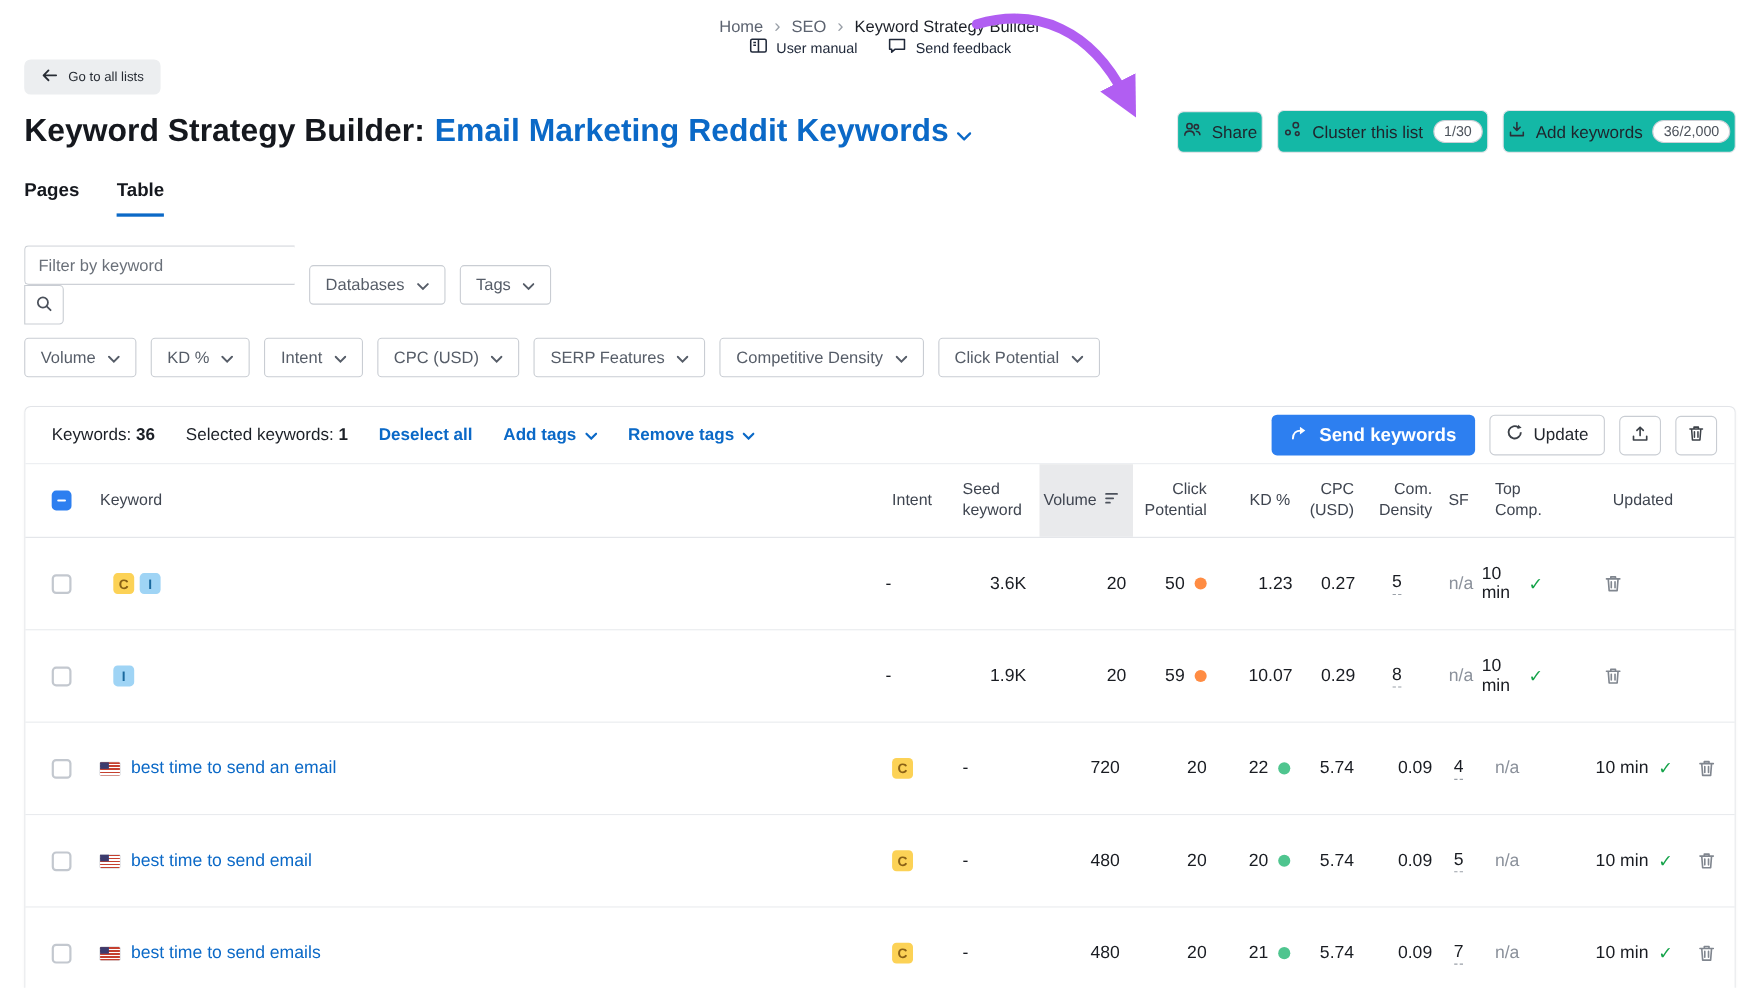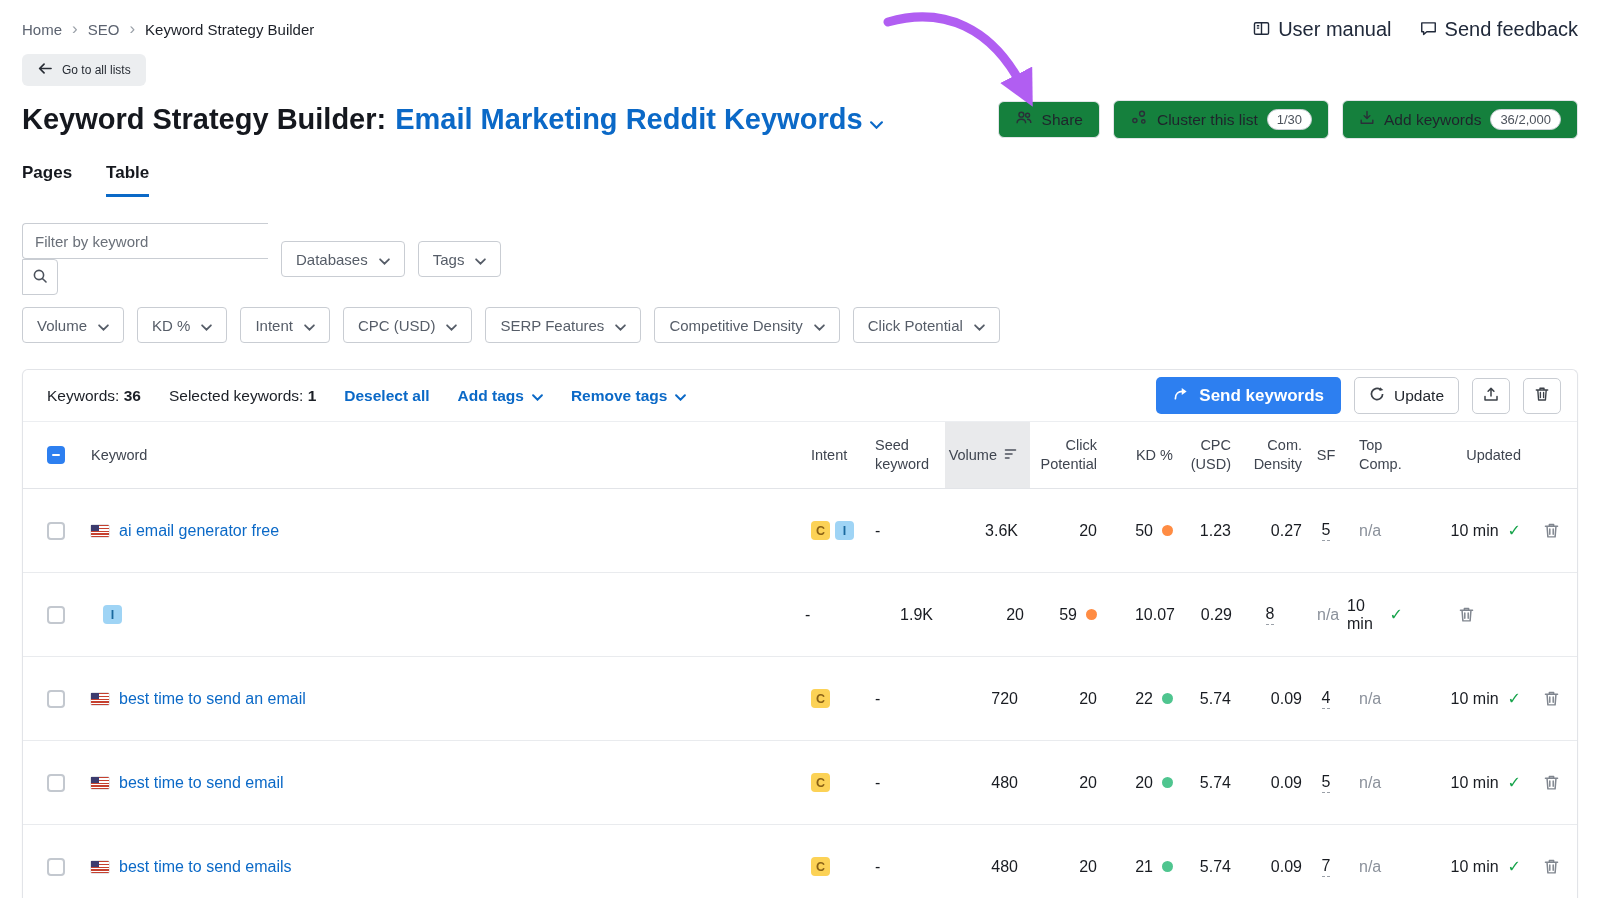--- a/index.html
+++ b/index.html
@@ -7,42 +7,42 @@
   body {
     font-family: "Liberation Sans", "DejaVu Sans", sans-serif;
     background: #ffffff;
     color: #1b1f26;
     overflow: hidden;
     position: relative;
   }
   .page { padding: 14px 22px 0 22px; position: relative; }
 
   
-  .topbar { display: flex; justify-content: space-between; height: 30px; }
+  .topbar { display: flex; justify-content: space-between; align-items: center; height: 30px; flex-direction: column; }
   .breadcrumb { display: flex; align-items: center; gap: 10px; font-size: 15px; color: #5c6370; }
   .bc-sep { color: #9aa0a8; font-size: 17px; }
   .bc-link { cursor: pointer; }
   .bc-current { color: #1b1f27; }
   .top-links { display: flex; gap: 28px; align-items: center; }
-  .top-link { display: flex; align-items: center; gap: 8px; font-size: 20px; color: #20293a; cursor: pointer; }
+  .top-link { display: flex; align-items: center; gap: 8px; font-size: 13px; color: #20293a; cursor: pointer; }
   .top-link svg { stroke: #20293a; }
 
   
   .goto-btn {
     margin-top: 10px; display: inline-flex; align-items: center; gap: 9px;
     background: #eceef0; border: none; border-radius: 6px; padding: 8px 15px;
     font-size: 12px; color: #272c34; cursor: pointer; font-family: inherit;
   }
   .header-row { display: flex; justify-content: space-between; align-items: center; margin-top: 14px; }
   .page-title { font-size: 29px; font-weight: 700; color: #15181e; display: flex; align-items: center; gap: 9px; white-space: nowrap; }
   .list-name { color: var(--link-blue, #0b69c7); display: inline-flex; align-items: center; gap: 7px; cursor: pointer; }
   .header-actions { display: flex; gap: 13px; align-items: center; }
   .hbtn {
-    display: flex; align-items: center; gap: 9px; background: #15803d;
-    border: 1px solid #e2e4e8; border-radius: 6px; padding: 8px 16px;
+    display: flex; align-items: flex-end; gap: 9px; background: #14b8a6;
+    border: 1px solid #e2e4e8; border-radius: 6px; padding: 8px 4px;
     font-size: 15.5px; color: #1f242c; cursor: pointer; font-family: inherit; white-space: nowrap;
   }
   .hbtn svg { stroke: #2a2f38; }
   .count-pill {
     background: #fff; border: 1px solid #cbd0d6; border-radius: 999px;
     padding: 2px 9px; font-size: 13px; color: #4d535c;
   }
 
   
   .tabs { display: flex; gap: 34px; margin-top: 24px; }
@@ -390,24 +390,20 @@
       <div class="cell c-sf">SF</div>
       <div class="cell c-top">Top Comp.</div>
       <div class="cell c-upd r">Updated</div>
       <div class="cell c-del"></div>
     </div>
 
     <div class="t-row row">
       <div class="cell c-check">
           <span class="cb"></span>
         </div>
-      <div class="cell c-kw">
-          <span class="flag"></span>
-          <a class="kw-link">ai email generator free</a>
-        </div>
       <div class="cell c-int">
         <span class="badge b-c">C</span>
         <span class="badge b-i">I</span>
       </div>
       <div class="cell c-seed">-</div>
       <div class="cell c-vol">3.6K</div>
       <div class="cell c-cp">20</div>
       <div class="cell c-kd">
           <span>50</span>
           <span class="dot dot-orange"></span>

